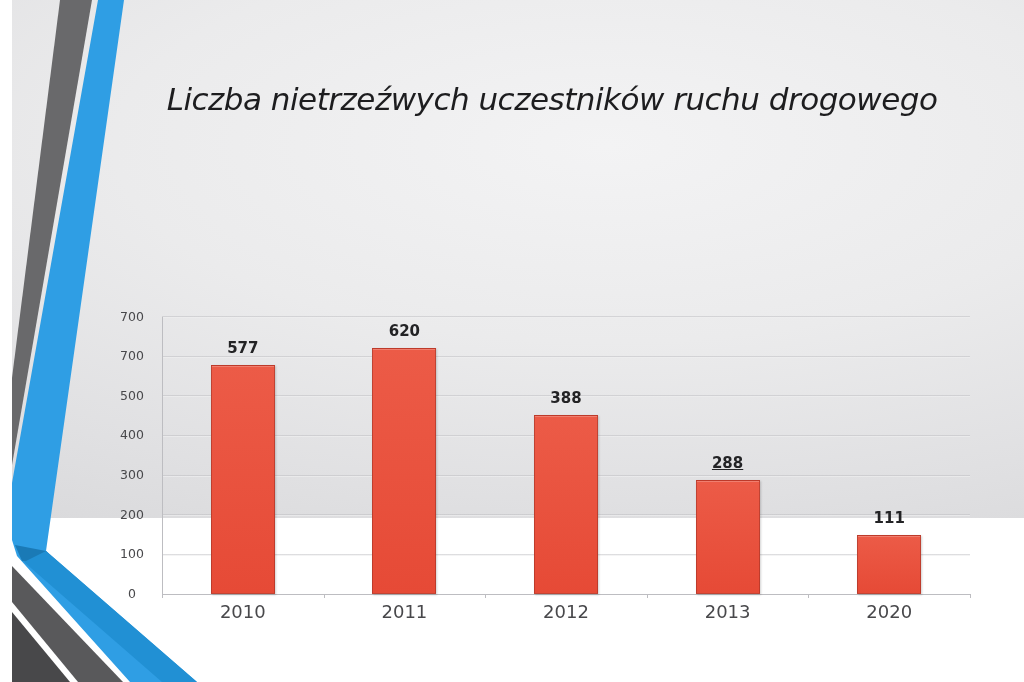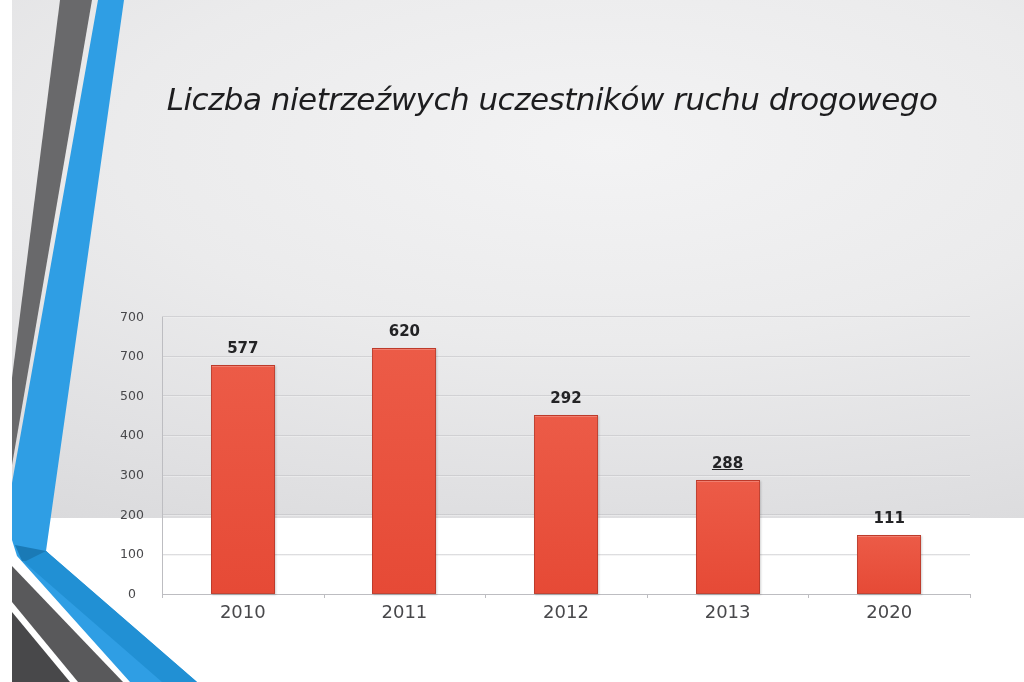--- a/index.html
+++ b/index.html
@@ -70,21 +70,21 @@
       <div class="x-tick" style="left: 634.8px; top: 594px;"></div>
       <div class="x-tick" style="left: 796.4px; top: 594px;"></div>
       <div class="x-tick" style="left: 958px; top: 594px;"></div>
       <div class="bar" style="left: 198.8px; top: 365.261px; width: 64px; height: 228.739px;"></div>
       <div class="bar-value" style="left: 185.8px; top: 339.261px;">577</div>
       <div class="cat-label" style="left: 185.8px; top: 603px;">2010</div>
       <div class="bar" style="left: 360.4px; top: 348.214px; width: 64px; height: 245.786px;"></div>
       <div class="bar-value" style="left: 347.4px; top: 322.214px;">620</div>
       <div class="cat-label" style="left: 347.4px; top: 603px;">2011</div>
       <div class="bar" style="left: 522px; top: 414.814px; width: 64px; height: 179.186px;"></div>
-      <div class="bar-value" style="left: 509px; top: 388.814px;">292</div>
+      <div class="bar-value" style="left: 509px; top: 388.814px;">388</div>
       <div class="cat-label" style="left: 509px; top: 603px;">2012</div>
       <div class="bar" style="left: 683.6px; top: 479.829px; width: 64px; height: 114.171px;"></div>
       <div class="bar-value" style="left: 670.6px; top: 453.829px; text-decoration: underline;">288</div>
       <div class="cat-label" style="left: 670.6px; top: 603px;">2013</div>
       <div class="bar" style="left: 845.2px; top: 534.932px; width: 64px; height: 59.0679px;"></div>
       <div class="bar-value" style="left: 832.2px; top: 508.932px;">111</div>
       <div class="cat-label" style="left: 832.2px; top: 603px;">2020</div>
     </div>
 
   <svg id="watermark" viewBox="0 0 1024 682" width="1024" height="682">

